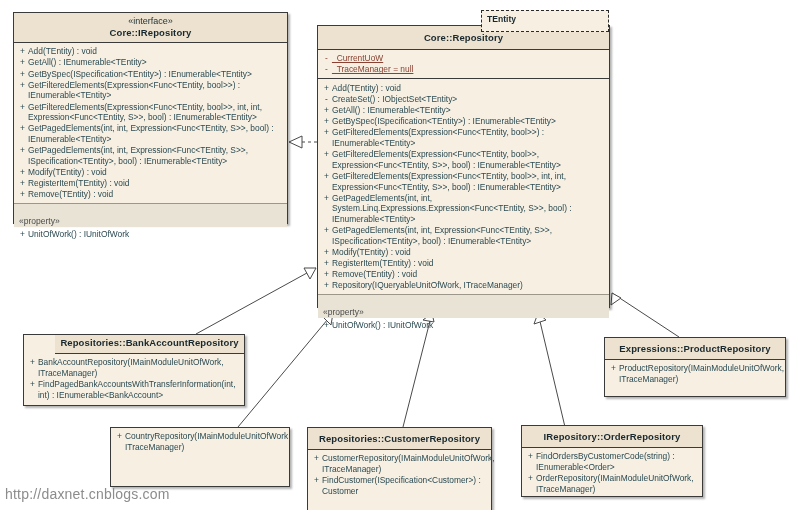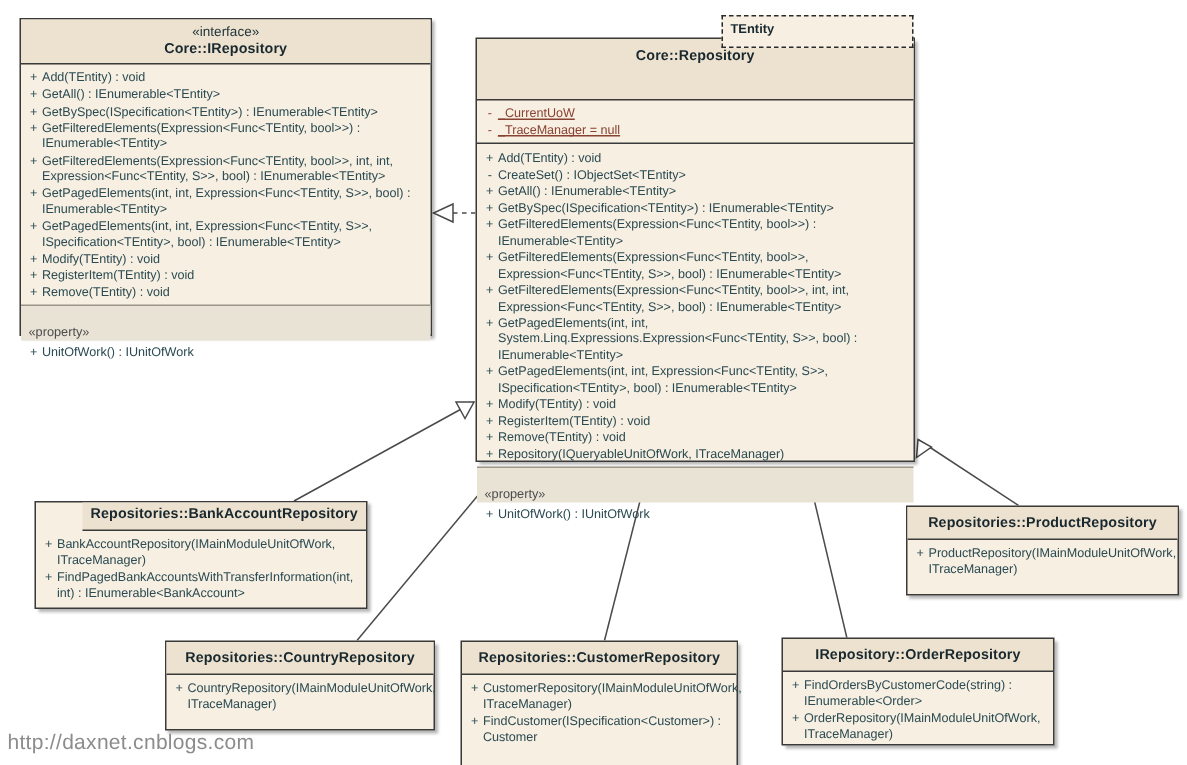--- a/index.html
+++ b/index.html
@@ -216,21 +216,21 @@
     <div class="prop-band">«property»</div>
     <div class="uml-section" style="border-top:none; padding-top:1px;">
         <div class="member">
           <span class="vis">+</span>
           <span class="sig">UnitOfWork() : IUnitOfWork</span>
         </div>
       </div>
   </div>
 
   <div class="uml-box" style="left:317px; top:25px; width:293px; height:283px;">
-    <div class="uml-header" style="padding-top:6px; padding-bottom:22px;">
+    <div class="uml-header" style="padding-top:6px; padding-bottom:5px;">
       <span class="cls-name">Core::Repository</span>
     </div>
     <div class="uml-section" style="border-top:none;">
         <div class="member attr">
           <span class="vis">-</span>
           <span class="sig">_CurrentUoW</span>
         </div>
         <div class="member attr">
           <span class="vis">-</span>
           <span class="sig">_TraceManager = null</span>
@@ -309,23 +309,20 @@
           <span class="sig">BankAccountRepository(IMainModuleUnitOfWork, ITraceManager)</span>
         </div>
         <div class="member">
           <span class="vis">+</span>
           <span class="sig">FindPagedBankAccountsWithTransferInformation(int, int) : IEnumerable&lt;BankAccount&gt;</span>
         </div>
       </div>
   </div>
 
   <div class="uml-box" style="left:110px; top:427px; width:180px; height:60px;">
-    <div class="uml-header" style="padding-top:5px; padding-bottom:4px;">
-      <span class="cls-name">Repositories::CountryRepository</span>
-    </div>
     <div class="uml-section" style="border-top:none;">
         <div class="member">
           <span class="vis">+</span>
           <span class="sig">CountryRepository(IMainModuleUnitOfWork, ITraceManager)</span>
         </div>
       </div>
   </div>
 
   <div class="uml-box" style="left:307px; top:427px; width:185px; height:88px;">
     <div class="uml-header" style="padding-top:5px; padding-bottom:4px;">
@@ -354,21 +351,21 @@
         </div>
         <div class="member">
           <span class="vis">+</span>
           <span class="sig">OrderRepository(IMainModuleUnitOfWork, ITraceManager)</span>
         </div>
       </div>
   </div>
 
   <div class="uml-box" style="left:604px; top:337px; width:182px; height:60px;">
     <div class="uml-header" style="padding-top:5px; padding-bottom:4px;">
-      <span class="cls-name">Repositories::ProductRepository</span>
+      <span class="cls-name">Expressions::ProductRepository</span>
     </div>
     <div class="uml-section" style="border-top:none;">
         <div class="member">
           <span class="vis">+</span>
           <span class="sig">ProductRepository(IMainModuleUnitOfWork, ITraceManager)</span>
         </div>
       </div>
   </div>
 
   <div class="watermark">http://daxnet.cnblogs.com</div>

